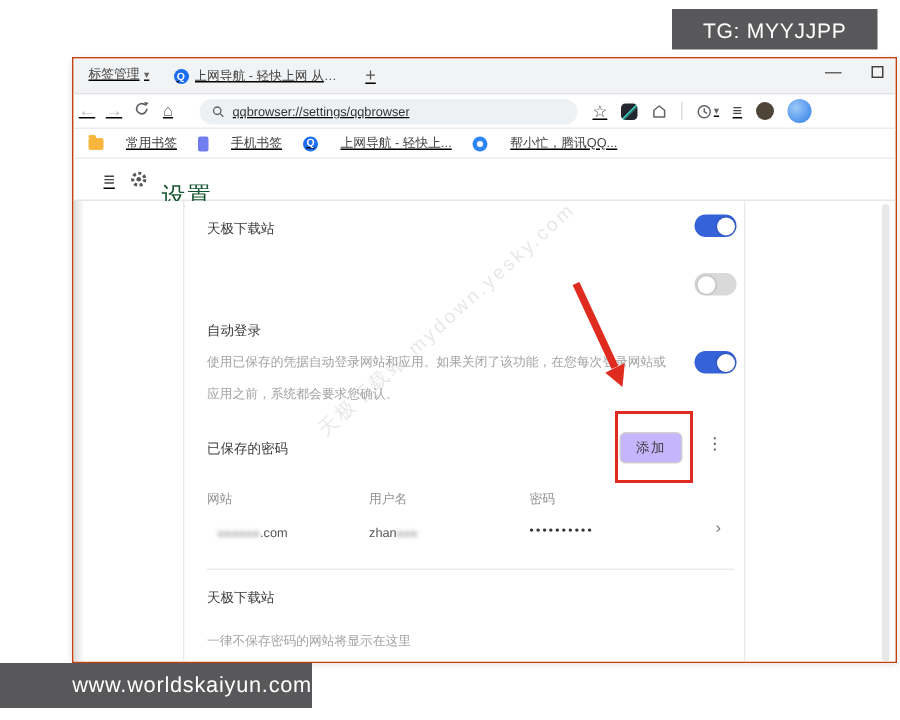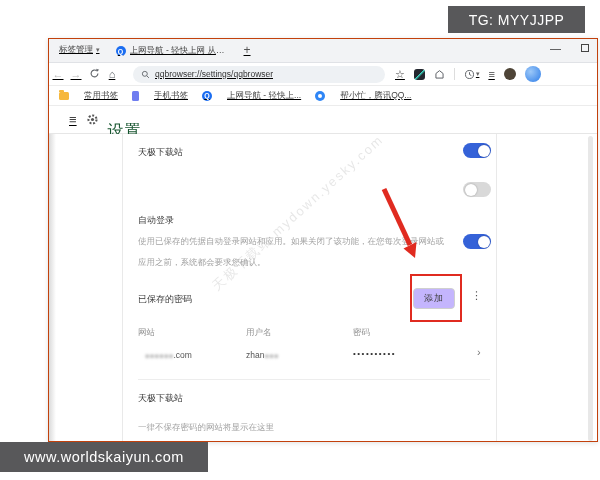--- a/index.html
+++ b/index.html
@@ -2,21 +2,21 @@
 <html><head>
 <meta charset="utf-8">
 <style>
   * { margin:0; padding:0; box-sizing:border-box; }
   html,body { width:600px; height:480px; background:#ffffff; font-family:"Liberation Sans", sans-serif; overflow:hidden; }
   .stage { position:relative; width:600px; height:480px; background:#fff; }
 
   
   .badge { position:absolute; background:#58585a; color:#fff; display:flex; align-items:center; justify-content:center; z-index:50; letter-spacing:.5px; }
   .badge-tg { left:448px; top:6px; width:137px; height:27px; font-size:14px; }
-  .badge-site { left:0; top:442px; width:208px; height:30px; font-size:14.5px; }
+  .badge-site { left:0; top:442px; width:208px; height:30px; font-size:14.5px;justify-content:flex-end; }
 
   
   .window { position:absolute; left:48px; top:38px; width:550px; height:404px; background:#fff; border:1px solid #c2410c; box-shadow:0 1px 5px rgba(0,0,0,.12); overflow:hidden;text-decoration:underline; }
 
   
   .tabstrip { position:relative; height:24px; background:#f2f3f5; border-bottom:1px solid #e0e2e6; display:flex; align-items:flex-end; font-size:8.5px; color:#444; }
   .tab-manage { display:flex; align-items:center; gap:3px; padding:0 8px 6px 10px; white-space:nowrap; }
   .caret { font-size:7px; color:#666; }
   .tab { display:flex; align-items:center; gap:4px; height:22px; padding:0 8px; max-width:128px; white-space:nowrap; overflow:hidden; }
   .tab .tlabel { overflow:hidden; text-overflow:ellipsis; white-space:nowrap; max-width:100px; }

